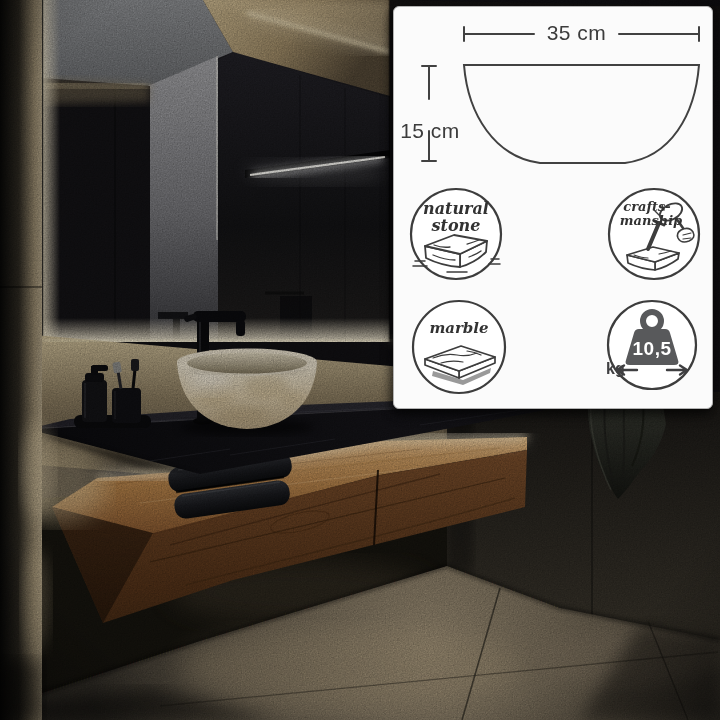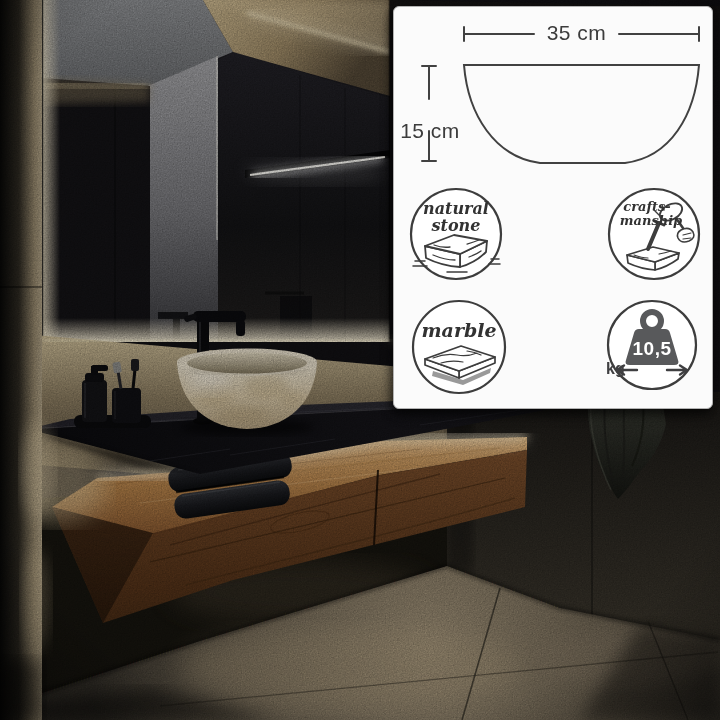--- a/index.html
+++ b/index.html
@@ -19,21 +19,21 @@
   .badge .txt{position:absolute;left:0;right:0;text-align:center;
         font-family:"DejaVu Serif",serif;font-style:italic;font-weight:bold;color:#323232;line-height:1;}
   .b-ns{left:15px;top:180px;width:94px;height:94px;}
   .b-cm{left:213px;top:180px;width:94px;height:94px;}
   .b-mb{left:17px;top:292px;width:96px;height:96px;}
   .b-wt{left:212px;top:292px;width:92px;height:92px;}
   .b-ns .l1{top:14px;font-size:16px;}
   .b-ns .l2{top:31px;font-size:16px;}
   .b-cm .l1{top:13px;font-size:13px;left:-14px;}
   .b-cm .l2{top:27px;font-size:13px;left:-6px;}
-  .b-mb .l1{top:22px;font-size:19px;}
+  .b-mb .l1{top:22px;font-size:15px;}
   .b-wt .val{position:absolute;left:0;right:0;top:39px;text-align:center;color:#ffffff;
              font-size:19px;font-weight:bold;letter-spacing:.5px;}
   .b-wt .unit{position:absolute;left:0;right:0;top:61px;text-align:left;color:#3f3f41;
              font-size:16px;font-weight:bold;}
 </style>
 </head>
 <body>
 
 <div class="stage">
 

